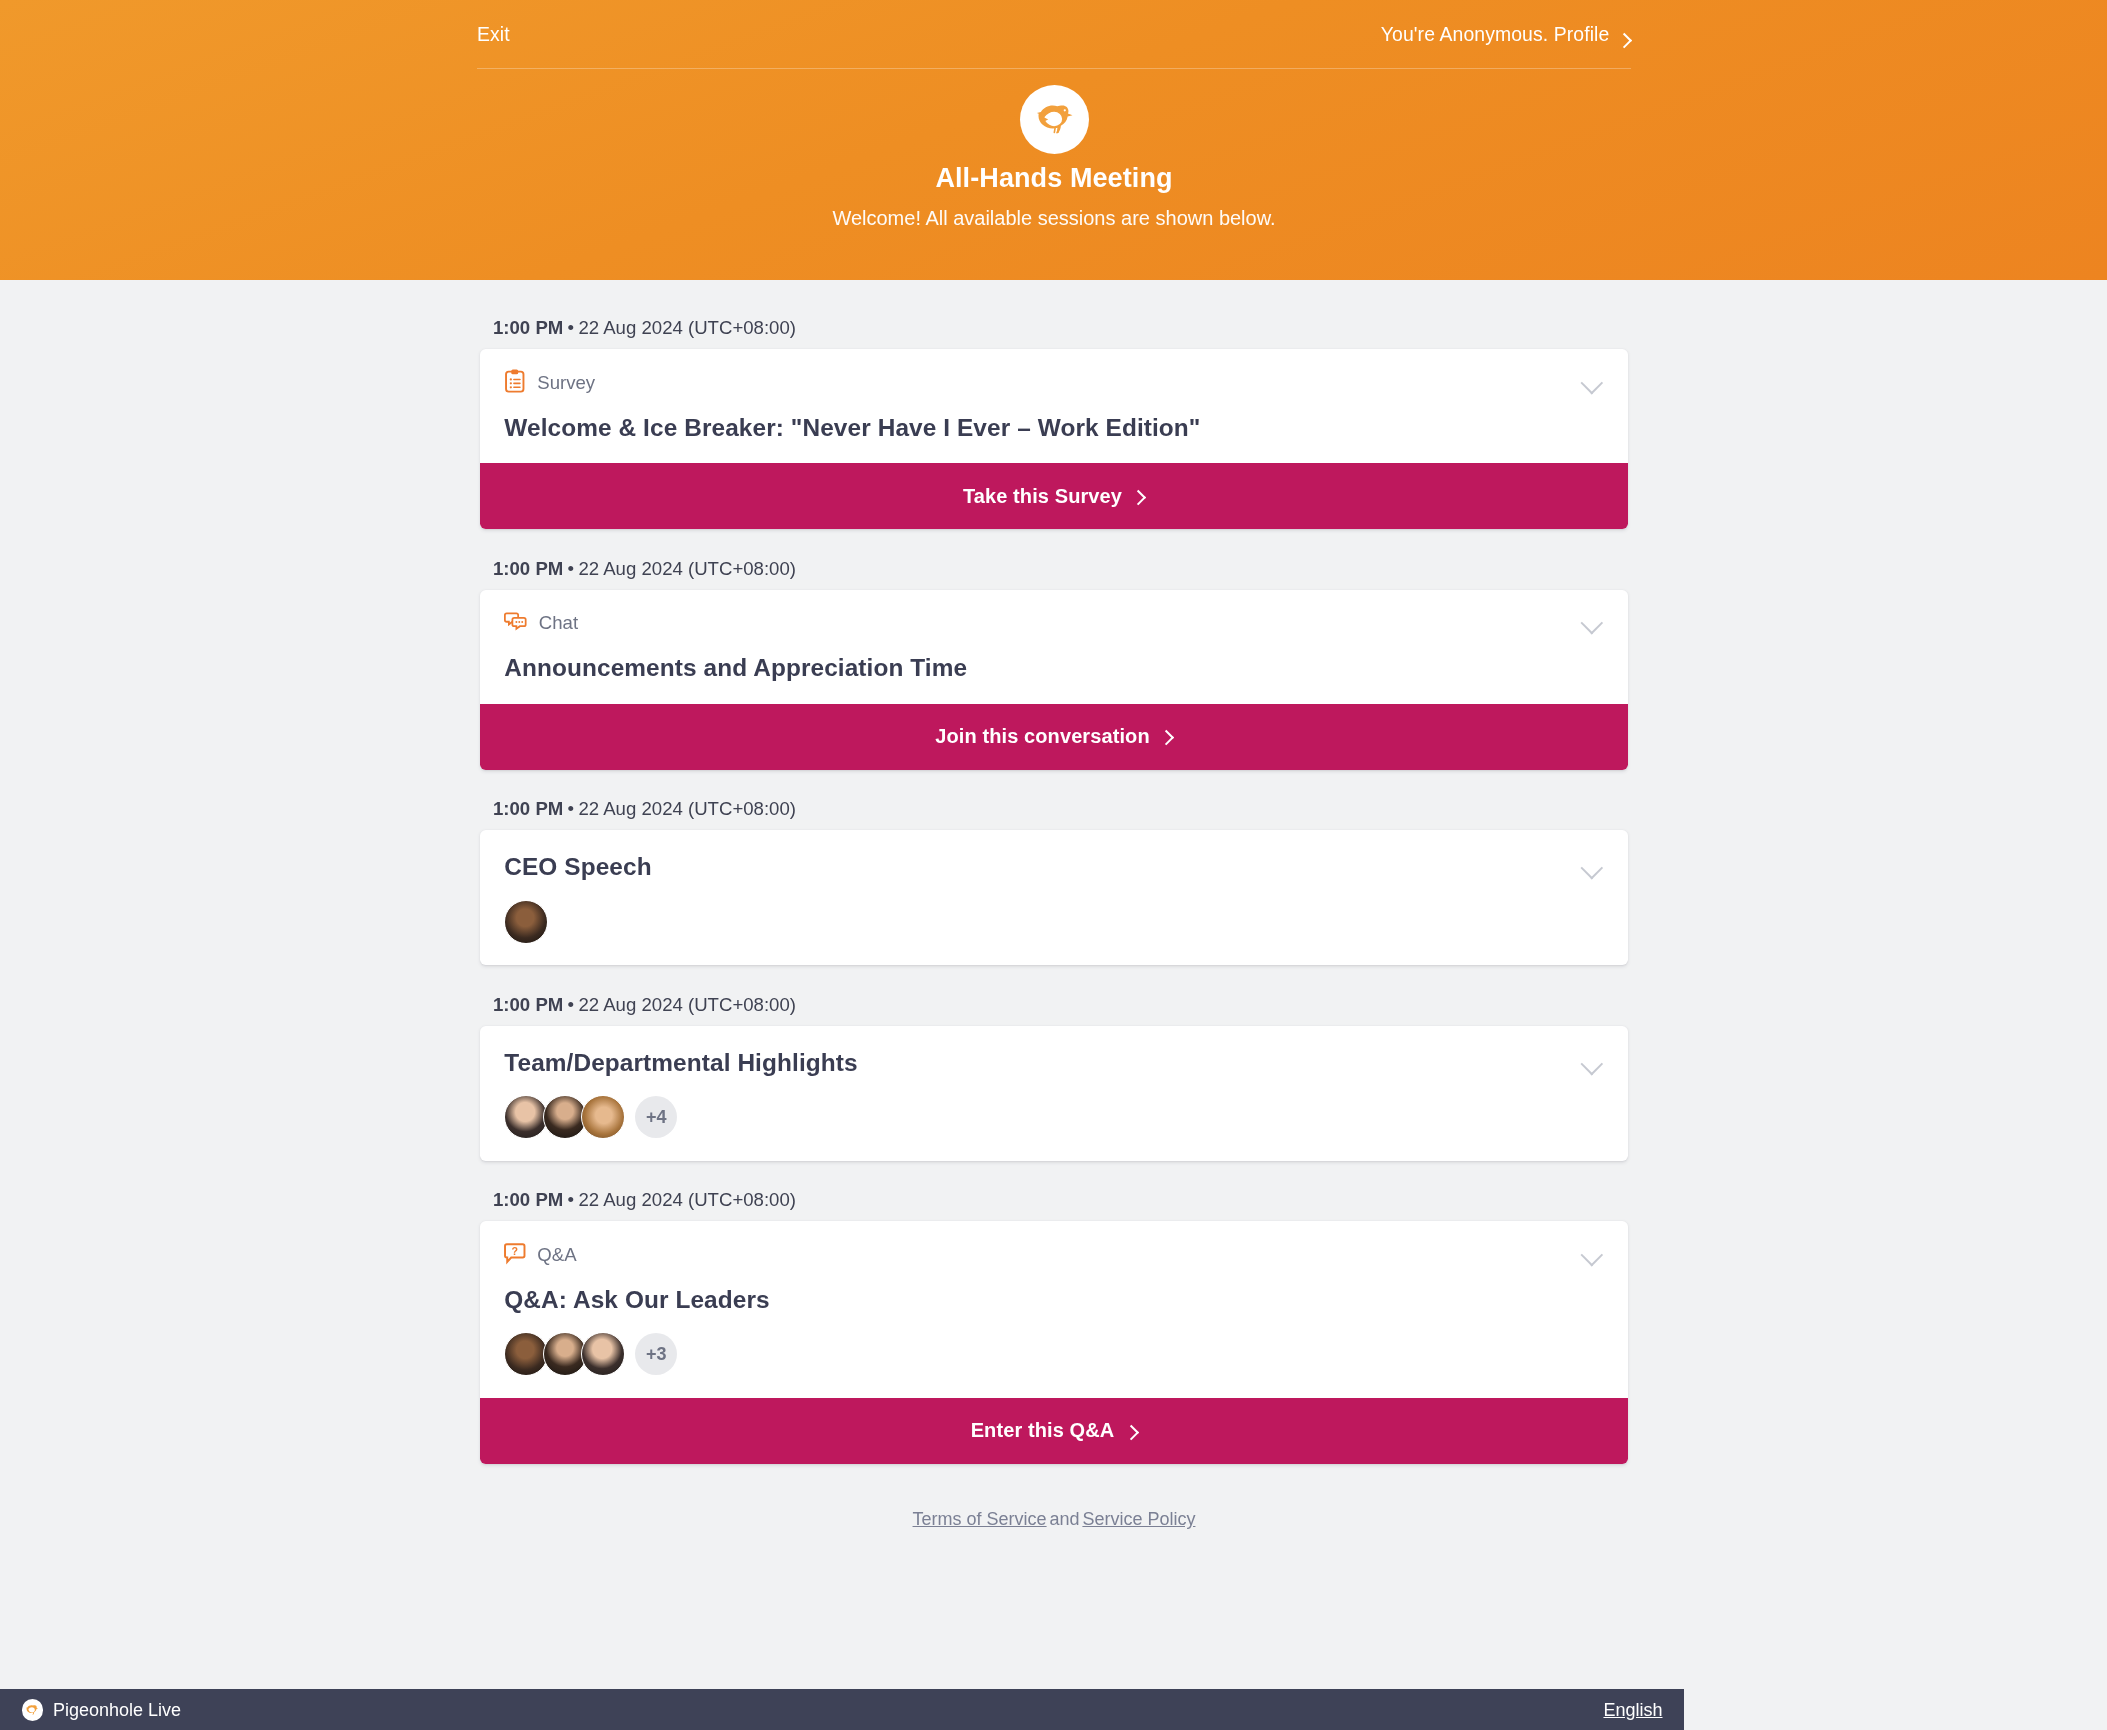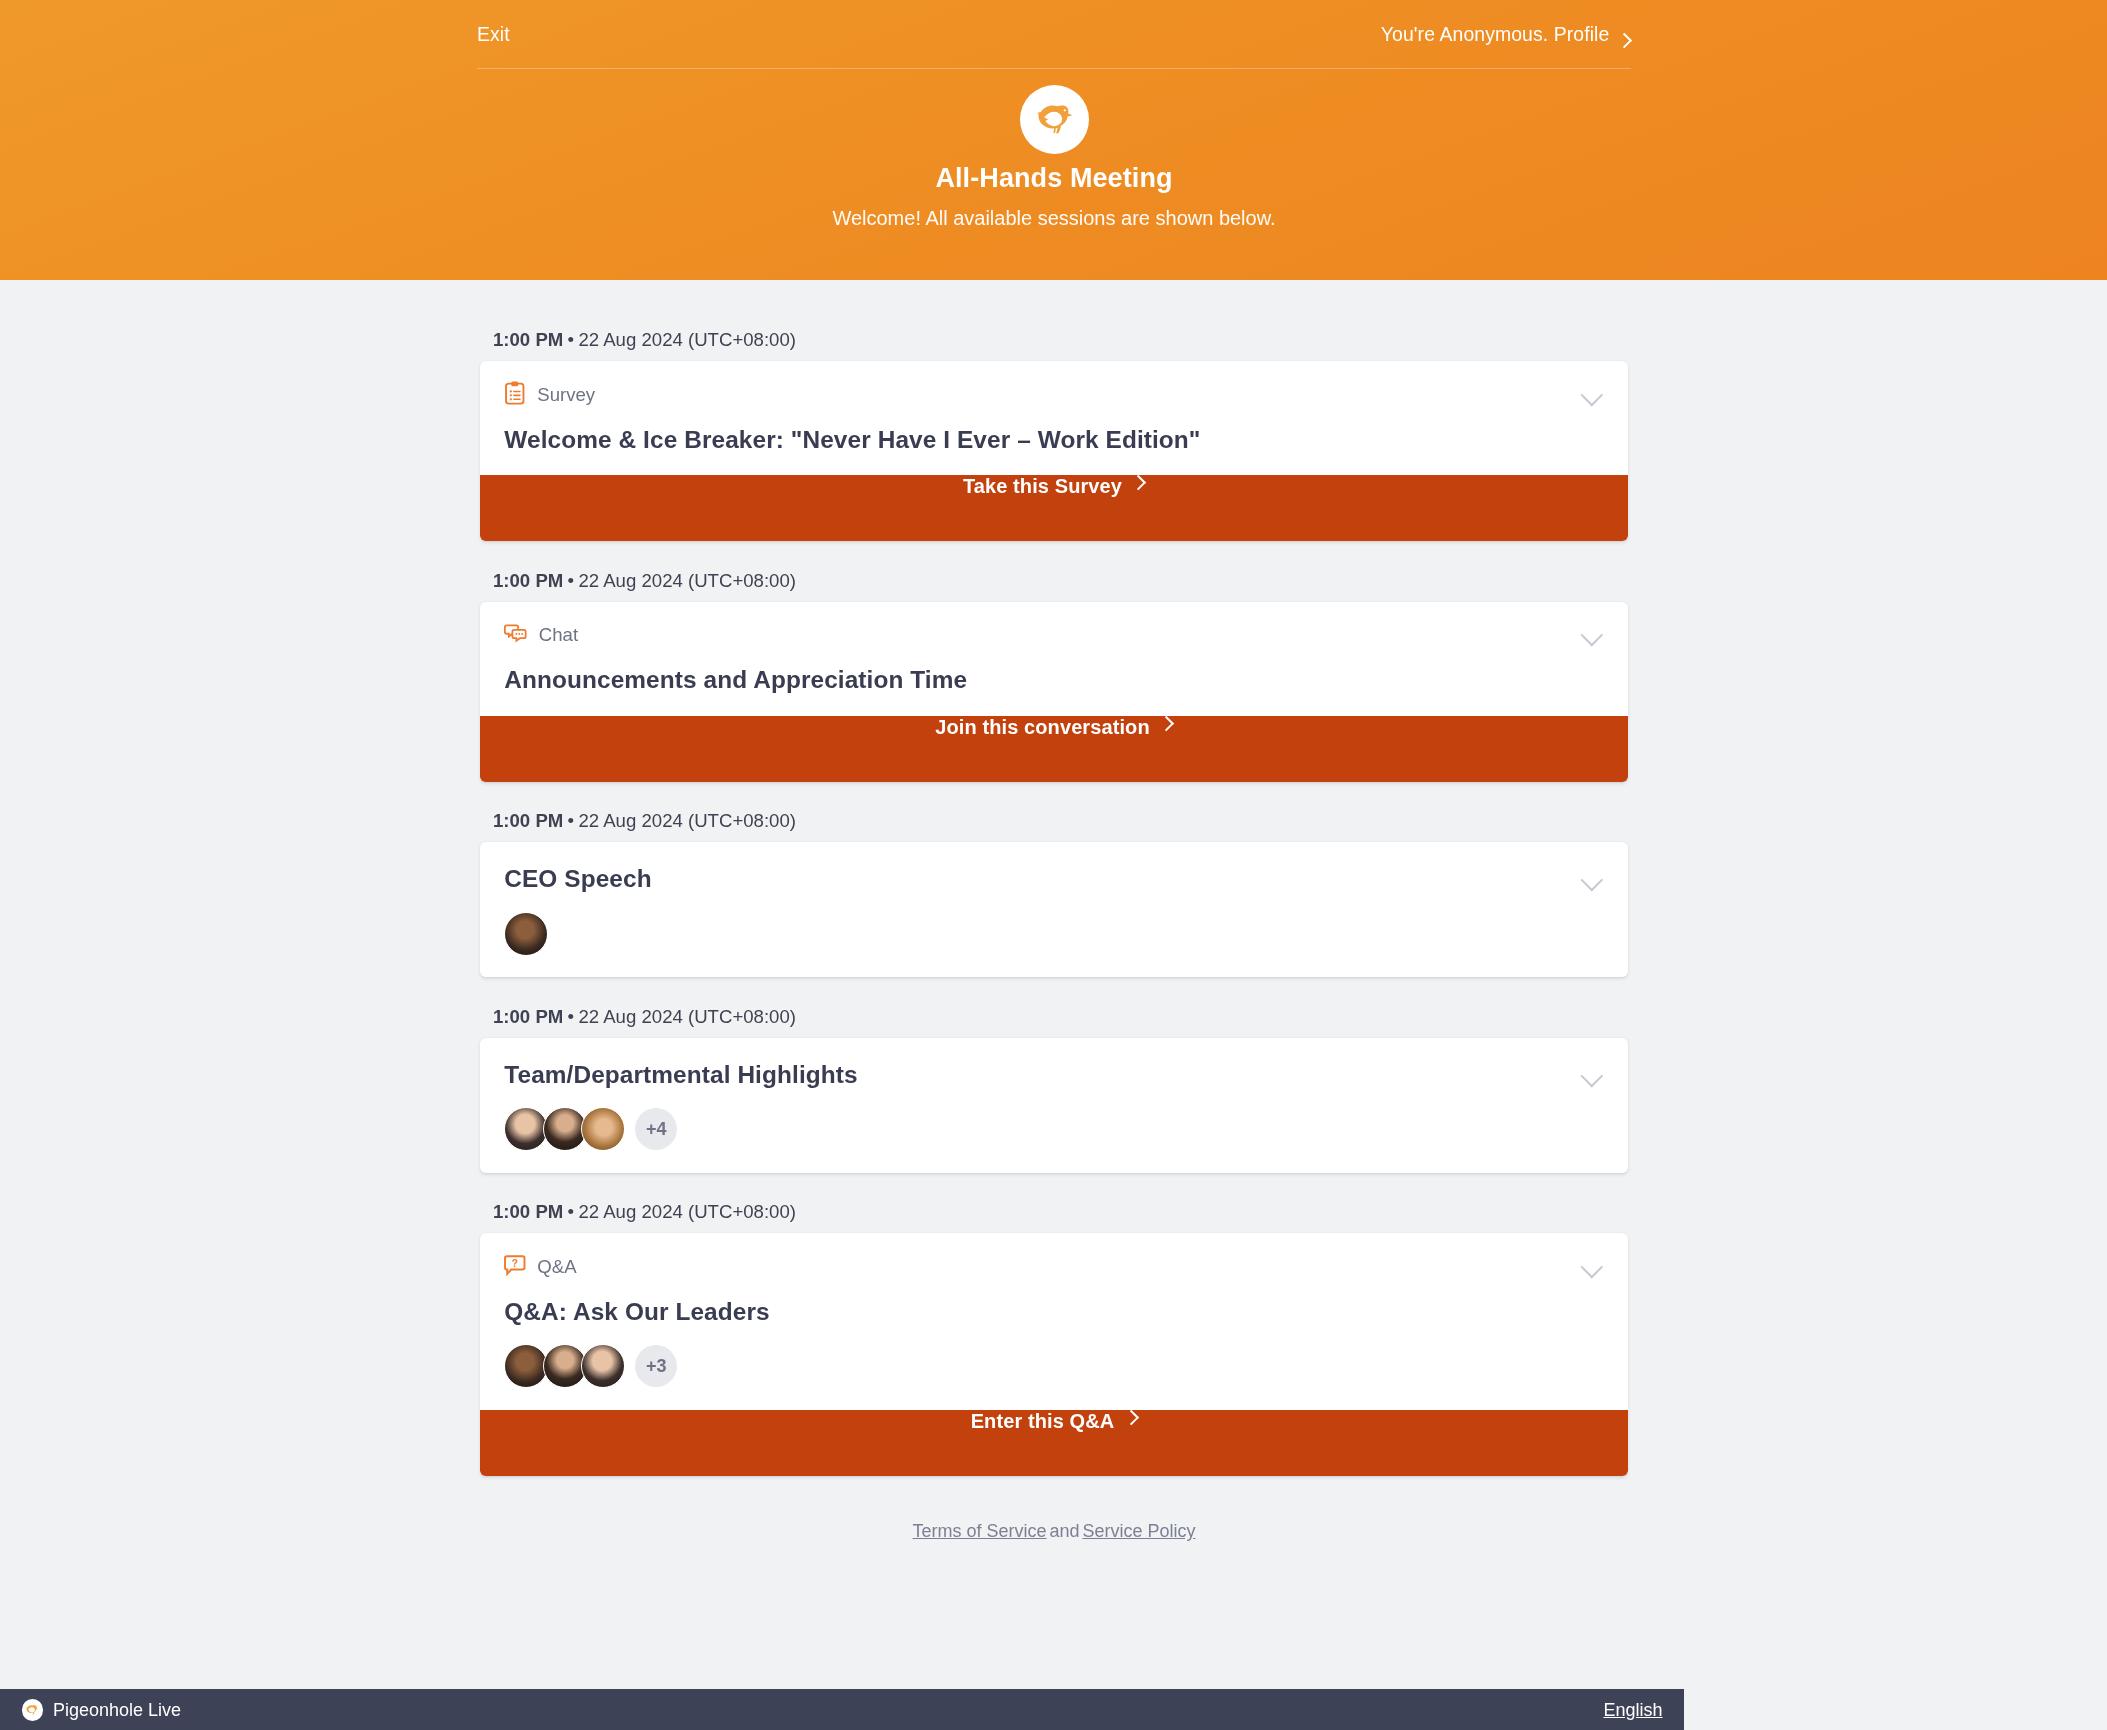--- a/index.html
+++ b/index.html
@@ -40,21 +40,21 @@
   .brandblock { text-align:center; padding-top:16px; }
   .logo-circle {
     width:69px; height:69px; border-radius:50%;
     background:#ffffff; margin:0 auto 8.6px auto;
     display:flex; align-items:center; justify-content:center;
   }
   .event-title { font-size:27px; font-weight:bold; letter-spacing:0.1px; margin-bottom:13px; }
   .event-sub { font-size:20px; font-weight:400; opacity:.97; }
 
   
-  .content { width:1154px; margin:16px auto; padding-top:16px; }
+  .content { width:1154px; margin:4px auto; padding-top:16px; }
   .session-block { margin-bottom:11.5px; }
   .session-time {
     font-size:18.6px; color:#3f4252; padding:17px 16px 10px 16px;
     white-space:nowrap;
   }
   .session-time b { font-weight:bold; }
   .session-time .dot { padding:0 4.3px; }
   .session-time .rest { font-weight:400; }
 
   .card {
@@ -96,22 +96,22 @@
   .av3 { background:radial-gradient(circle at 52% 46%, #e6b98e 0 26%, #a8743c 60%, #5d3c1c 100%); }
   .av4 { background:radial-gradient(circle at 48% 40%, #8b5e3c 0 26%, #3b2a20 60%, #14100d 100%); }
   .avatar-more {
     width:42px; height:42px; border-radius:50%;
     background:#e8e9ec; color:#6e7384;
     display:flex; align-items:center; justify-content:center;
     font-size:18px; font-weight:bold; margin-left:16px;
   }
 
   .cta {
-    display:flex; align-items:flex-start; justify-content:center; gap:10px;
-    background:#c2410c; color:#ffffff;
+    display:flex; align-items:center; justify-content:center; gap:10px;
+    background:#be185d; color:#ffffff;
     font-size:20px; font-weight:bold;
     height:66px; cursor:pointer; letter-spacing:0.1px;
   }
 
   
   .legal {
     text-align:center; font-size:18px; color:#7b8094;
     padding:34px 0 0 0;
   }
   .legal a { color:#7b8094; text-decoration:underline; cursor:pointer; }

